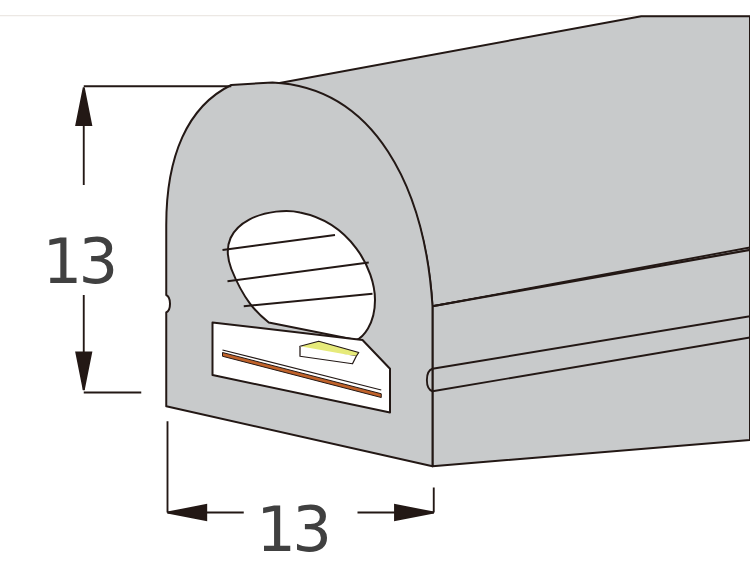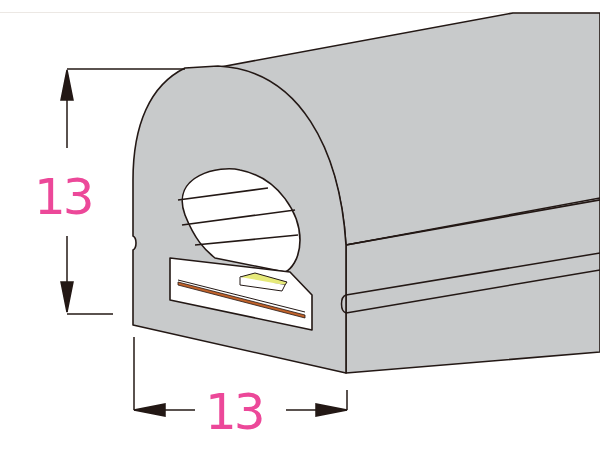--- a/index.html
+++ b/index.html
@@ -1,19 +1,19 @@
 <!DOCTYPE html>
 <html><head>
 <meta charset="utf-8">
 <style>
   html, body { margin: 0; padding: 0; background: #ffffff; }
   body { width: 600px; height: 450px; overflow: hidden; position: relative; font-family: "Liberation Sans", sans-serif; }
   .top-rule { position: absolute; left: 0; top: 12px; width: 600px; height: 1px; background: #ece8e4; }
   svg.drawing { position: absolute; left: 0; top: 0; }
-  .dim-label { position: absolute; font-family: "DejaVu Sans", sans-serif; color: #ec4899; font-size: 50px; letter-spacing: -3px; line-height: 1; }
+  .dim-label { position: absolute; font-family: "DejaVu Sans", sans-serif; color: #404040; font-size: 50px; letter-spacing: -3px; line-height: 1; margin-top: 12px; }
 </style>
 </head>
 <body>
 
 <div class="top-rule"></div>
 
 <svg class="drawing" width="600" height="450" viewBox="0 0 600 450">
 
   <g stroke="#231815" stroke-width="1.6" fill="#c8cacb" stroke-linejoin="round">
 

